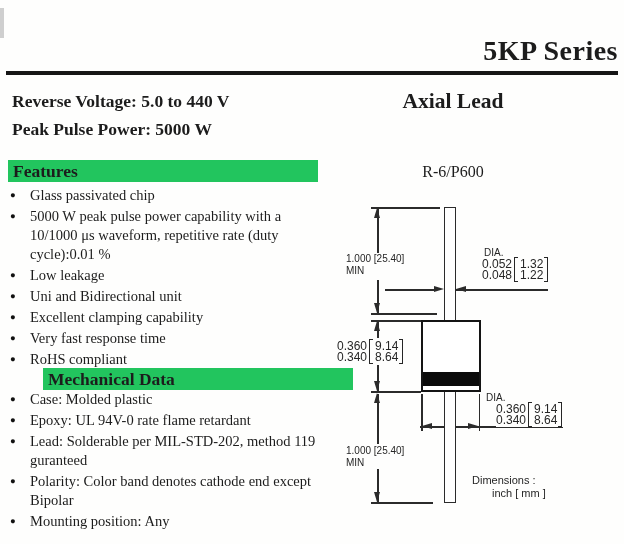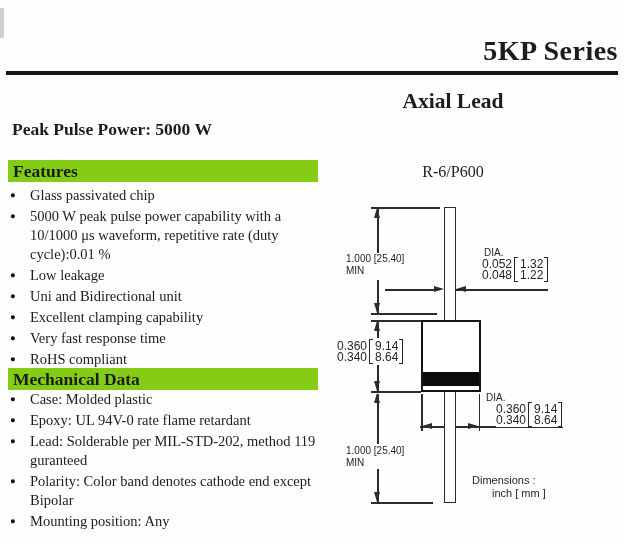--- a/index.html
+++ b/index.html
@@ -14,21 +14,21 @@
   }
   .abs{position:absolute;}
 
   
   .series-title{right:6px;top:36px;font-size:28px;font-weight:bold;line-height:30px;letter-spacing:.5px;}
   .rule{left:6px;top:71px;width:612px;height:3.5px;background:#161616;}
   .spec{left:12px;font-size:17.5px;font-weight:bold;line-height:20px;}
   .subtitle{left:293px;top:89px;width:320px;text-align:center;font-weight:bold;font-size:21.5px;line-height:25px;}
 
   
-  .section-bar{left:8px;width:310px;height:22px;background:#84cc16;
+  .section-bar{left:8px;width:310px;height:22px;background:#22c55e;
     font-size:17.5px;font-weight:bold;line-height:22px;padding-left:5px;box-sizing:border-box;}
   .blist{left:8px;width:308px;}
   .blist .item{display:flex;margin-bottom:2px;}
   .blist .bullet{width:20px;font-size:9.5px;line-height:19px;padding-left:2px;color:#111;}
   .blist .txt{flex:1;font-size:14.5px;line-height:19px;}
 
   
   .hline{background:#2b2b2b;height:1.5px;}
   .vline{background:#2b2b2b;width:1.5px;}
   .rect{box-sizing:border-box;background:#ffffff;border:1.5px solid #2b2b2b;}
@@ -52,20 +52,21 @@
 </style>
 </head>
 <body>
 
 <div class="page">
 
   <div class="abs artifact"></div>
 
   <div class="abs series-title">5KP Series</div>
   <div class="abs rule"></div>
+  <div class="abs spec" style="top:91px;">Reverse Voltage: 5.0 to 440 V</div>
   <div class="abs spec" style="top:119px;text-align:center;">Peak Pulse Power: 5000 W</div>
   <div class="abs subtitle">
     <div>Axial Lead</div>
   </div>
 
   <div class="abs section-bar" style="top:160px;">Features</div>
   <div class="abs blist" style="top:186px;">
     <div class="item">
       <span class="bullet">●</span>
       <span class="txt">Glass passivated chip</span>
@@ -89,21 +90,21 @@
     <div class="item">
       <span class="bullet">●</span>
       <span class="txt">Very fast response time</span>
       </div>
     <div class="item">
       <span class="bullet">●</span>
       <span class="txt">RoHS compliant</span>
       </div>
   </div>
 
-  <div class="abs section-bar" style="top:368px;">Mechanical Data</div>
+  <div class="abs section-bar" style="top:368px;margin-left:35px;">Mechanical Data</div>
   <div class="abs blist" style="top:390px;">
     <div class="item">
       <span class="bullet">●</span>
       <span class="txt">Case: Molded plastic</span>
       </div>
     <div class="item">
       <span class="bullet">●</span>
       <span class="txt">Epoxy: UL 94V-0 rate flame retardant</span>
       </div>
     <div class="item">

